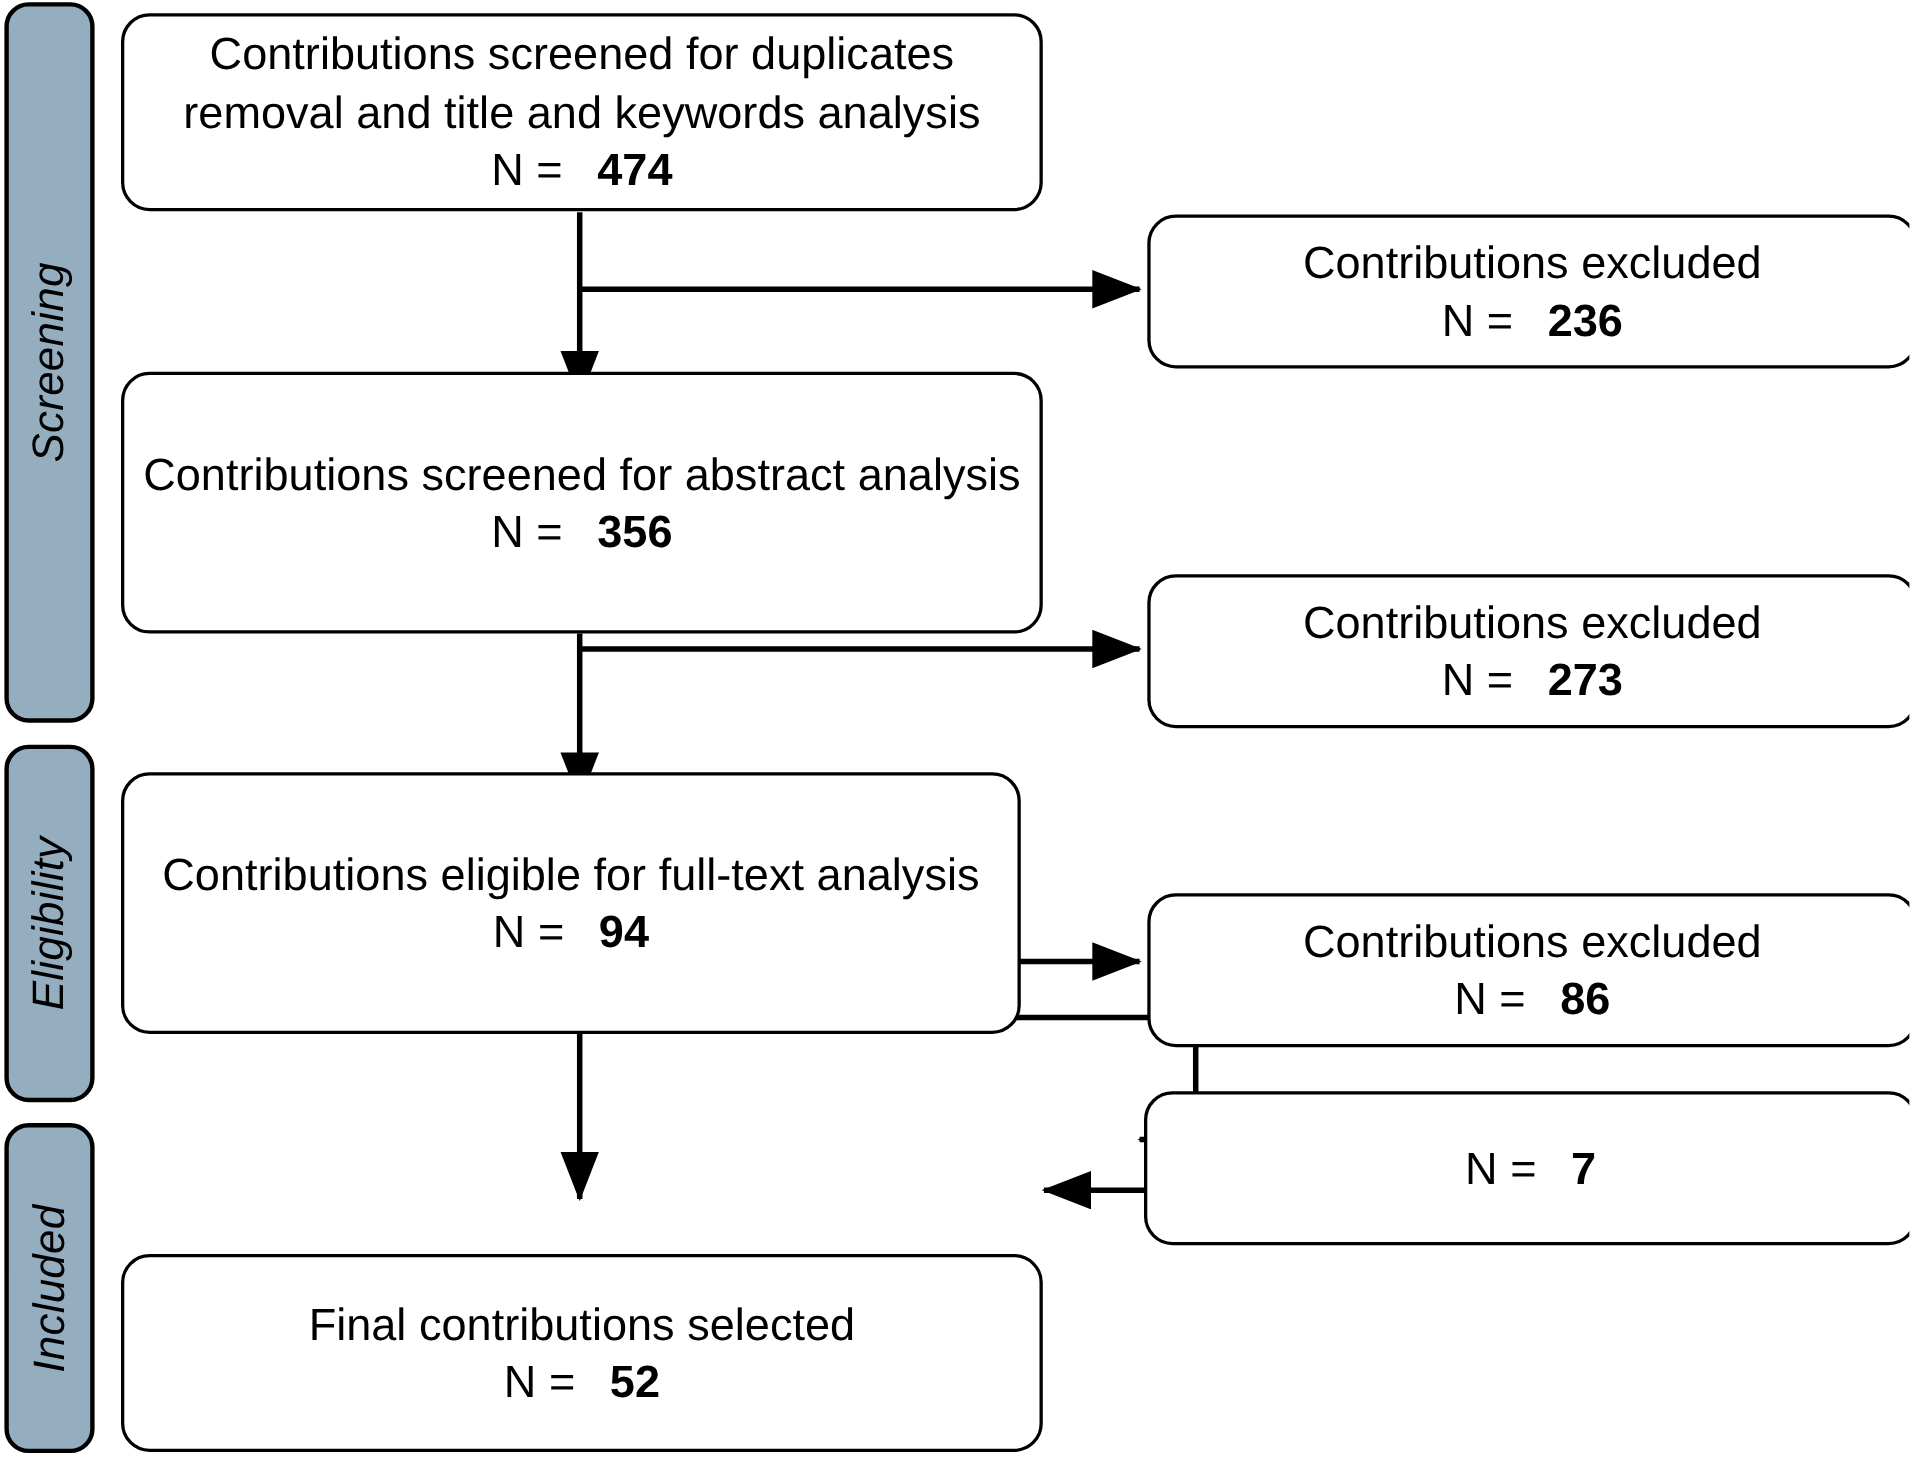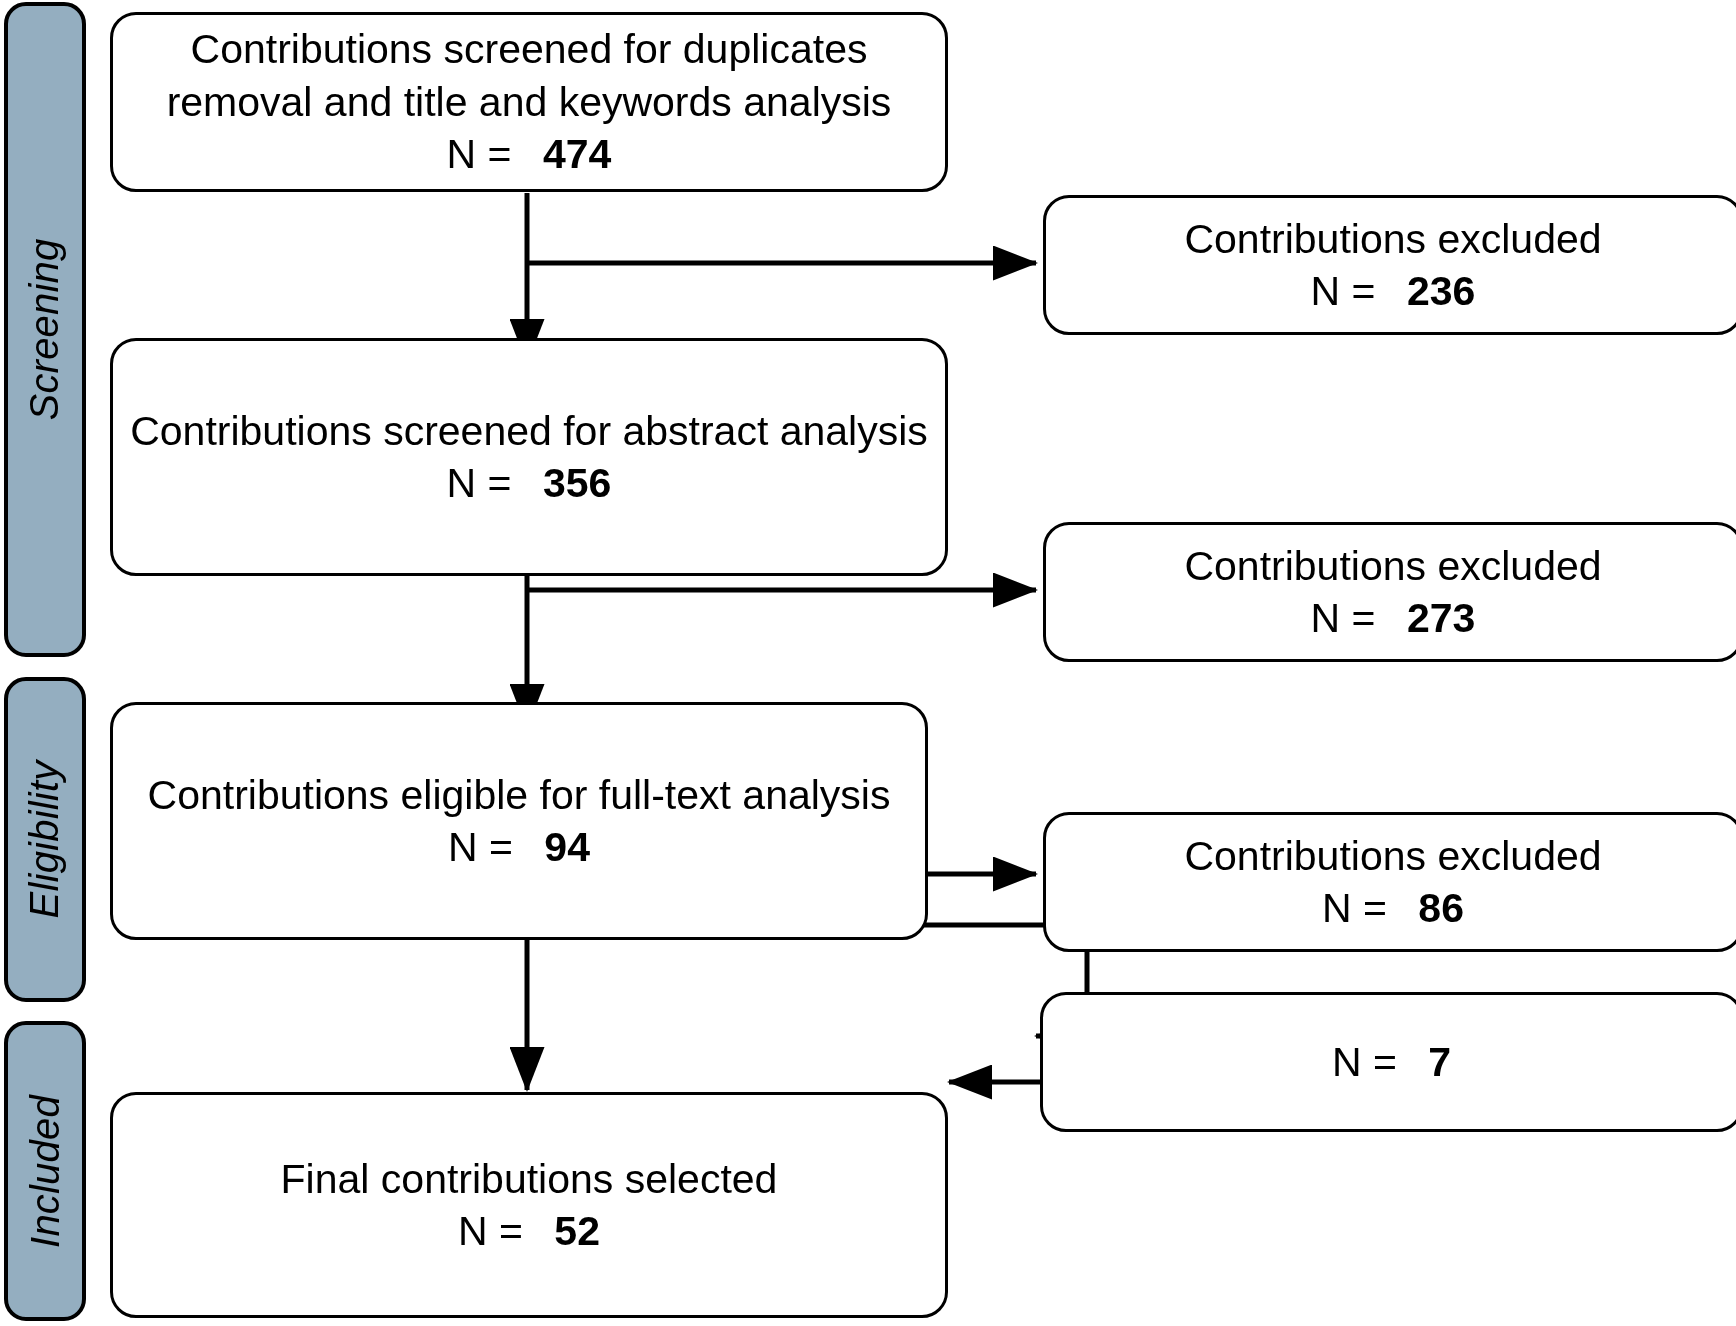--- a/index.html
+++ b/index.html
@@ -149,21 +149,21 @@
     <div class="box-count"><span>N = </span><span class="count-value">94</span>
     </div>
   </div>
 
   <div class="flow-box" style="left:1043px; top:812px; width:700px; height:140px;">
     <div class="box-text">Contributions excluded</div>
     <div class="box-count"><span>N = </span><span class="count-value">86</span>
     </div>
   </div>
 
-  <div class="flow-box" style="left:110px; top:1092px; width:838px; height:226px;">
+  <div class="flow-box" style="left:110px; top:1140px; width:838px; height:180px;">
     <div class="box-text">Final contributions selected</div>
     <div class="box-count"><span>N = </span><span class="count-value">52</span>
     </div>
   </div>
 
   <div class="flow-box" style="left:1040px; top:992px; width:703px; height:140px;">
     <div class="box-count"><span>N = </span><span class="count-value">7</span>
     </div>
   </div>
 

